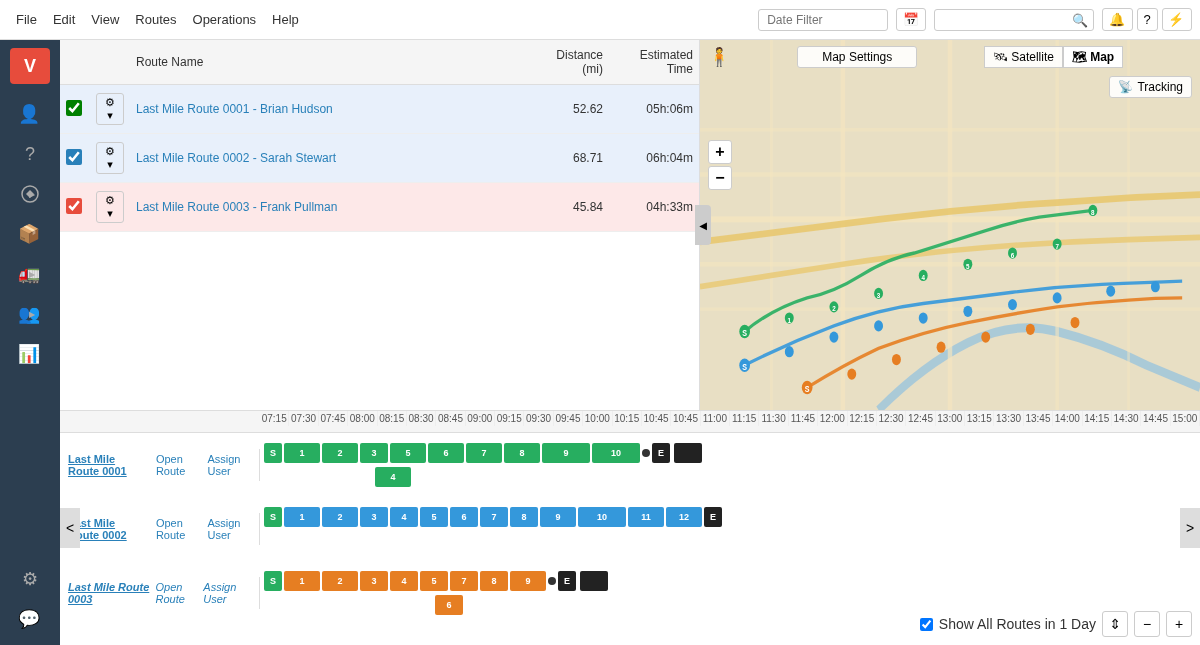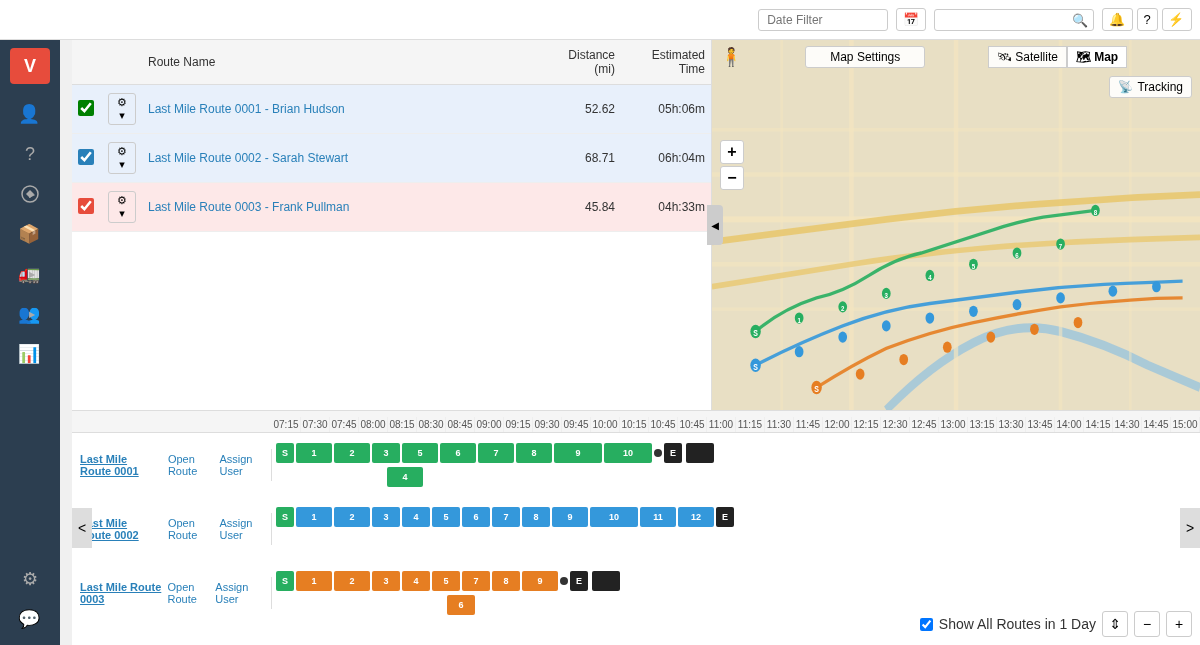--- a/index.html
+++ b/index.html
@@ -115,21 +115,20 @@
       color: #aaa; font-size: 10px; cursor: pointer;
     }
     .sidebar-bottom { margin-top: auto; }
 
     
     .content-area {
       flex: 1;
       display: flex;
       flex-direction: column;
       overflow: hidden;
-      margin-left: 12px;
     }
 
     
     .top-split {
       display: flex;
       flex: 1;
       overflow: hidden;
       height: 370px;
     }
 
@@ -358,21 +357,21 @@
       font-size: 11px;
       font-weight: bold;
       cursor: pointer;
       text-decoration: underline;
     }
 
     .time-header-row {
       height: 22px;
       background: #f5f5f5;
       display: flex;
-      align-items: flex-end;
+      align-items: flex-start;
       border-bottom: 1px solid #ddd;
     }
 
     .left-spacer {
       width: 200px;
       flex-shrink: 0;
       border-right: 1px solid #ddd;
     }
 
     .time-slots {
@@ -436,20 +435,28 @@
       align-items: center;
       gap: 6px;
     }
     .show-all-label { font-size: 14px; color: #333; }
     .bc-btn { width: 26px; height: 26px; background: #fff; border: 1px solid #ccc; border-radius: 3px; cursor: pointer; display: flex; align-items: center; justify-content: center; font-size: 14px; }
   </style>
 </head>
 <body>
 
 <div class="top-nav">
+  <div class="nav-menu-items">
+    <span class="nav-menu-item">File</span>
+    <span class="nav-menu-item">Edit</span>
+    <span class="nav-menu-item">View</span>
+    <span class="nav-menu-item">Routes</span>
+    <span class="nav-menu-item">Operations</span>
+    <span class="nav-menu-item">Help</span>
+  </div>
   <div class="spacer"></div>
   <input class="date-filter-input" type="text" placeholder="Date Filter" style="">
   <button class="icon-btn">📅</button>
   <div style="position:relative; display:inline-block;">
     <input class="search-input" type="text" placeholder="" style="">
     <span style="position:absolute;right:6px;top:50%;transform:translateY(-50%);color:#999;font-size:13px;">🔍</span>
   </div>
   <div class="top-icons">
     <button class="icon-btn">🔔</button>
     <button class="icon-btn">?</button>
@@ -726,21 +733,21 @@
             <div class="gb gb-b" style="width:48px;">10</div>
             <div class="gb gb-b" style="width:36px;">11</div>
             <div class="gb gb-b" style="width:36px;">12</div>
             <div class="gb gb-e">E</div>
           </div>
         </div>
       </div>
 
       <div class="route-timeline-row">
         <div class="route-label-section">
-          <div style="display:flex; align-items:center; ">
+          <div style="display:flex; align-items:center; font-style:italic;">
             <a class="tl-route-name">Last Mile Route 0003</a>
             <span class="action-link">Open Route</span>
             <span class="action-link">Assign User</span>
           </div>
         </div>
         <div class="route-gantt-section">
           <div class="gantt-bar-row">
             <div class="gb gb-s">S</div>
             <div class="gb gb-o" style="width:36px;">1</div>
             <div class="gb gb-o" style="width:36px;">2</div>

